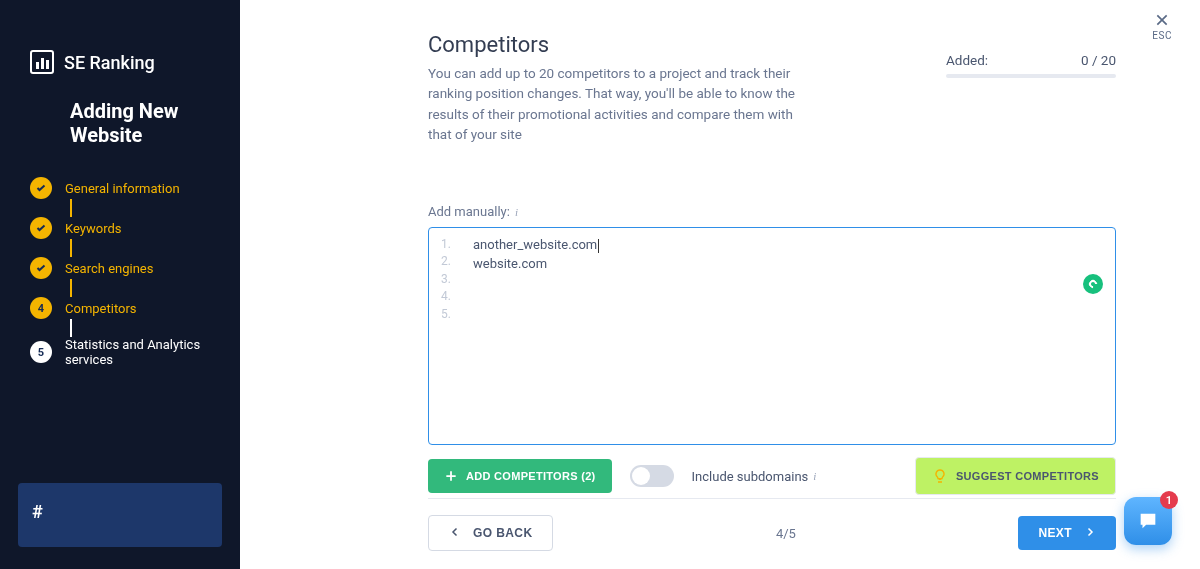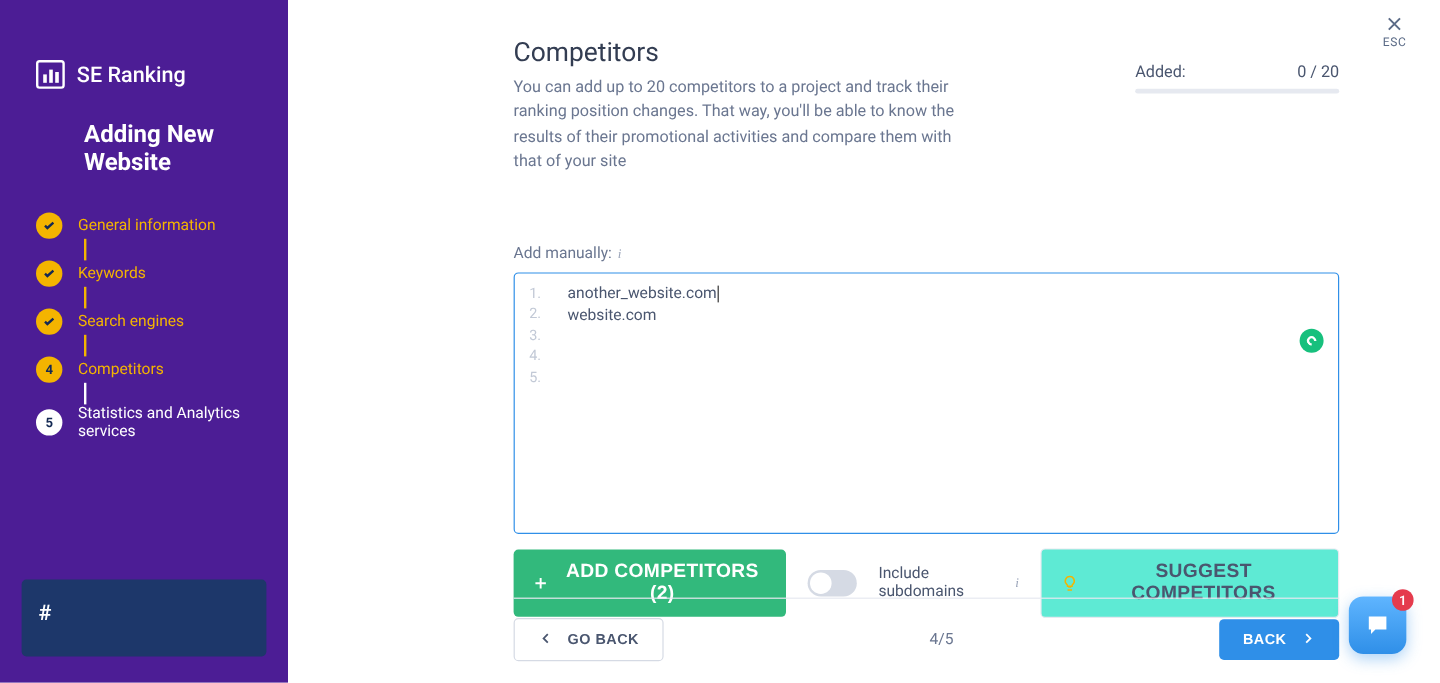--- a/index.html
+++ b/index.html
@@ -1,21 +1,21 @@
 <!DOCTYPE html>
 <html><head>
   <meta charset="utf-8">
   <style>
     * { box-sizing: border-box; margin: 0; padding: 0; }
     body { font-family: -apple-system, BlinkMacSystemFont, "Segoe UI", Roboto, Arial, sans-serif; background: #fff; width: 1200px; height: 569px; overflow: hidden; }
 
     .layout { display: flex; height: 100%; }
 
     
-    .sidebar { width: 240px; background: #4c1d95; color: #fff; display: flex; flex-direction: column; padding: 50px 0 22px 0; }
+    .sidebar { width: 240px; background: #0f172a; color: #fff; display: flex; flex-direction: column; padding: 50px 0 22px 0; }
     .logo { display: flex; align-items: center; gap: 10px; padding: 0 30px 25px; font-size: 18px; font-weight: 500; }
     .logo-icon { width: 24px; height: 24px; border: 2px solid #fff; border-radius: 3px; display: flex; align-items: flex-end; justify-content: center; gap: 2px; padding: 3px 3px; }
     .logo-icon span { display: block; width: 3px; background: #fff; }
     .logo-icon span:nth-child(1){ height: 7px; }
     .logo-icon span:nth-child(2){ height: 11px; }
     .logo-icon span:nth-child(3){ height: 9px; }
 
     .sidebar-title { padding: 0 30px 30px; font-size: 20px; font-weight: 700; line-height: 1.2; margin-left: 40px; }
 
     .steps { list-style: none; padding: 0 30px; }
@@ -54,24 +54,24 @@
     .line-nums{ position:absolute; left:12px; top:8px; text-align:right; font-size:12px; color:#c2c9d6; line-height:1.45;}
     .line-nums div::after{content:"."}
     .ta-content{ line-height:1.45; color:#4a566f; }
     .caret::after{ content:""; display:inline-block; width:1px; height:14px; background:#333; vertical-align:middle; margin-left:1px; animation:blink 1s steps(1) infinite;}
     @keyframes blink{50%{opacity:0;}}
 
     .grammarly{ position:absolute; right:12px; top:46px; width:20px; height:20px; border-radius:50%; background:#17c07d; display:flex; align-items:center; justify-content:center;}
     .grammarly::after{content:""; width:8px; height:8px; border:2px solid #fff; border-right-color:transparent; border-radius:50%; transform:rotate(45deg); box-sizing:border-box;}
 
     .action-row{ display:flex; align-items:center; gap:18px; margin-top:12px; }
-    .btn{ display:inline-flex; align-items:center; gap:8px; font-size:16px; font-weight:600; letter-spacing:.3px; padding:10px 16px; border-radius:4px; border:none; cursor:pointer; }
+    .btn{ display:inline-flex; align-items:center; gap:8px; font-size:11px; font-weight:600; letter-spacing:.3px; padding:10px 16px; border-radius:4px; border:none; cursor:pointer; }
     .btn-green{ background:#32b97c; color:#fff; }
     .btn-green svg{width:14px;height:14px;}
-    .btn-white{ background:#5eead4; border:1px solid #e6e9f0; color:#4a566f; }
+    .btn-white{ background:#bef264; border:1px solid #e6e9f0; color:#4a566f; }
     .btn-white svg{width:16px;height:16px;}
 
     .toggle{ width:44px; height:22px; background:#d5dae4; border-radius:11px; position:relative; cursor:pointer;}
     .toggle::after{content:""; position:absolute; left:2px; top:2px; width:18px; height:18px; background:#fff; border-radius:50%;}
     .toggle-label{ font-size:13px; color:#4a566f; display:flex; align-items:center; gap:5px;}
 
     .action-right{ margin-left:auto;}
     .bulb{ color:#f4b400;}
 
     
@@ -210,21 +210,21 @@
 
     <div class="footer-nav">
       <button class="nav-btn nav-back">
         <svg viewBox="0 0 24 24" fill="none" stroke="#4a566f" stroke-width="3">
             <path d="M15 5l-7 7 7 7"></path>
           </svg>
         <span>GO BACK</span>
       </button>
       <div class="pager">4/5</div>
       <button class="nav-btn nav-next">
-        <span>BACK</span>
+        <span>NEXT</span>
         <svg viewBox="0 0 24 24" fill="none" stroke="#fff" stroke-width="3">
             <path d="M9 5l7 7-7 7"></path>
           </svg>
       </button>
     </div>
 
     <div class="chat">
       <svg viewBox="0 0 24 24" fill="#fff">
           <path d="M4 4h16v12H10l-4 4v-4H4z"></path>
         </svg>

